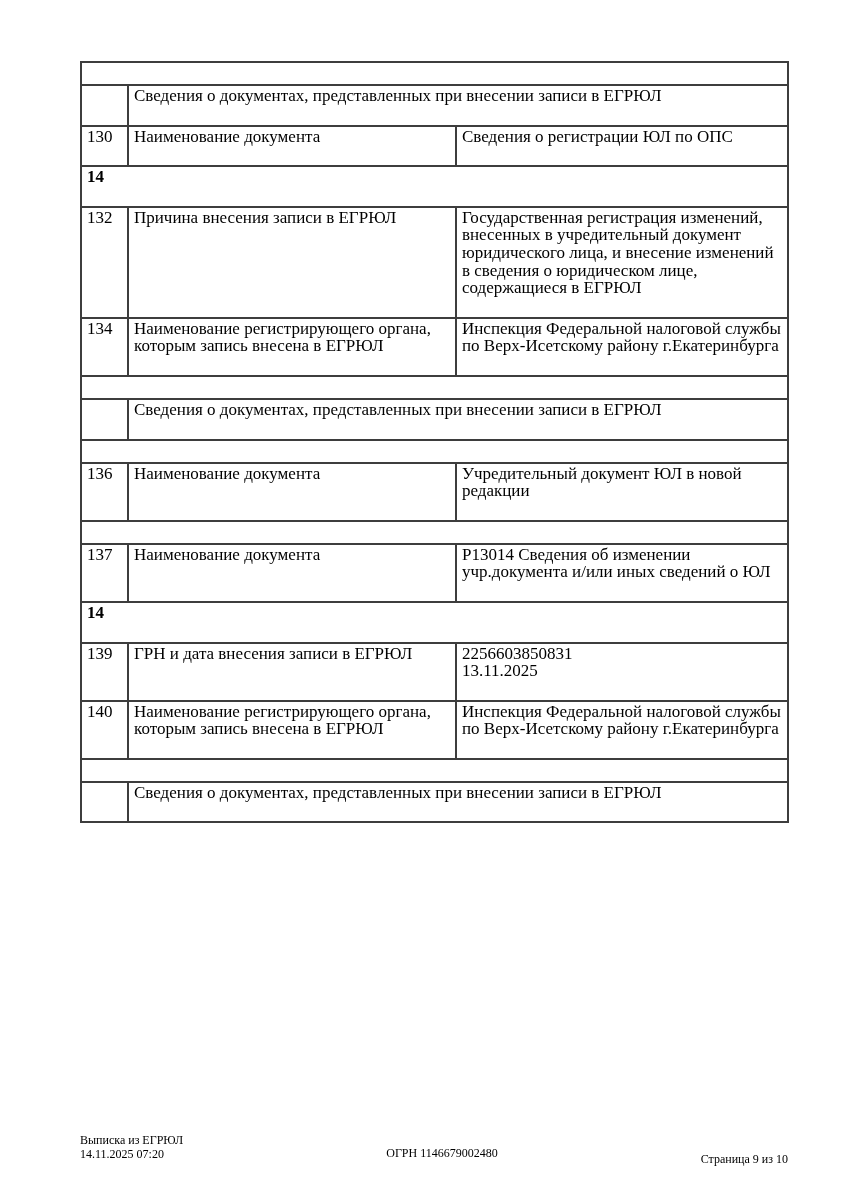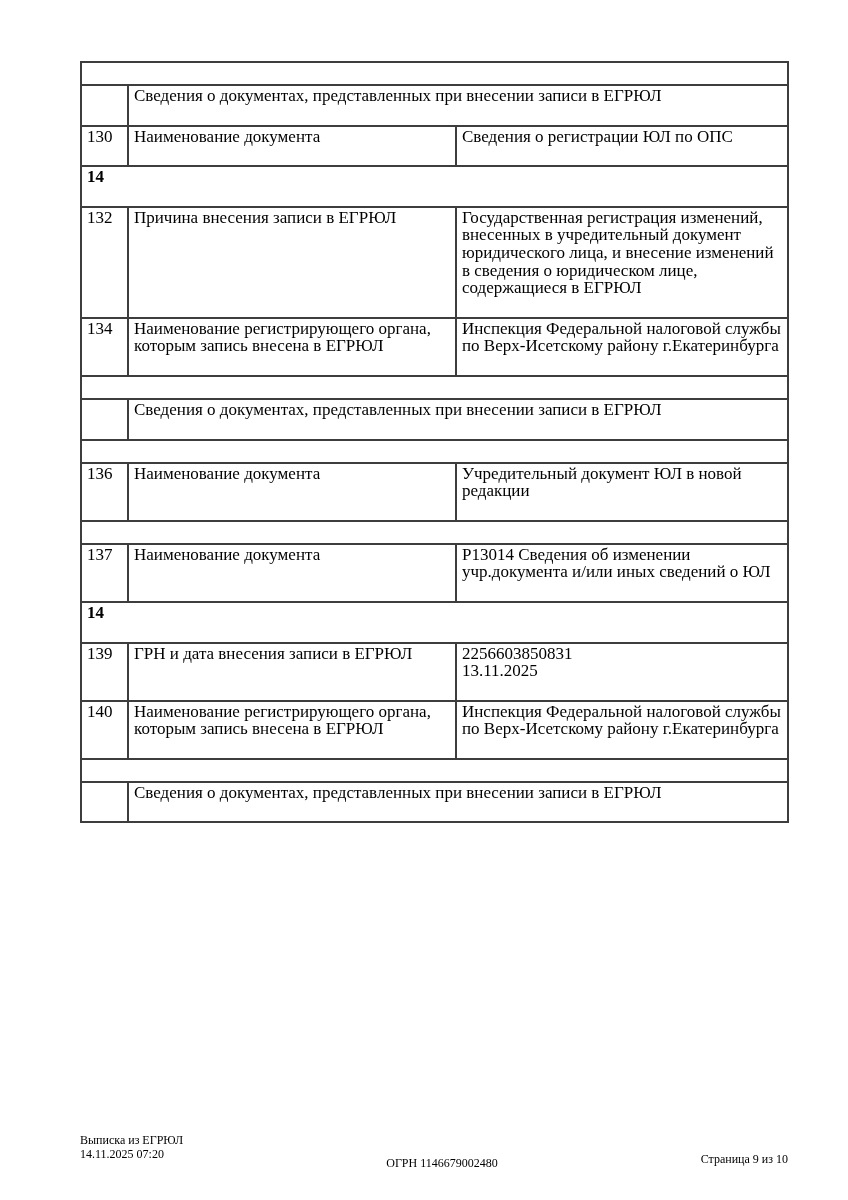--- a/index.html
+++ b/index.html
@@ -40,21 +40,21 @@
   td.spacer-cell { padding: 0; }
   .footer {
     position: absolute;
     left: 80px;
     top: 1133px;
     width: 708px;
     font-size: 12px;
     line-height: 14px;
   }
   .f-left  { position: absolute; left: 0; top: 0; }
-  .f-center{ position: absolute; left: 16px; right: 0; top: 13px; text-align: center; margin-top: 10px; }
+  .f-center{ position: absolute; left: 16px; right: 0; top: 13px; text-align: center; }
   .f-right { position: absolute; right: 0; top: 19px; text-align: right; }
 </style>
 </head>
 <body>
 
 <div class="page">
 
   <table class="egrul">
     <colgroup>
       <col style="width:47px">

